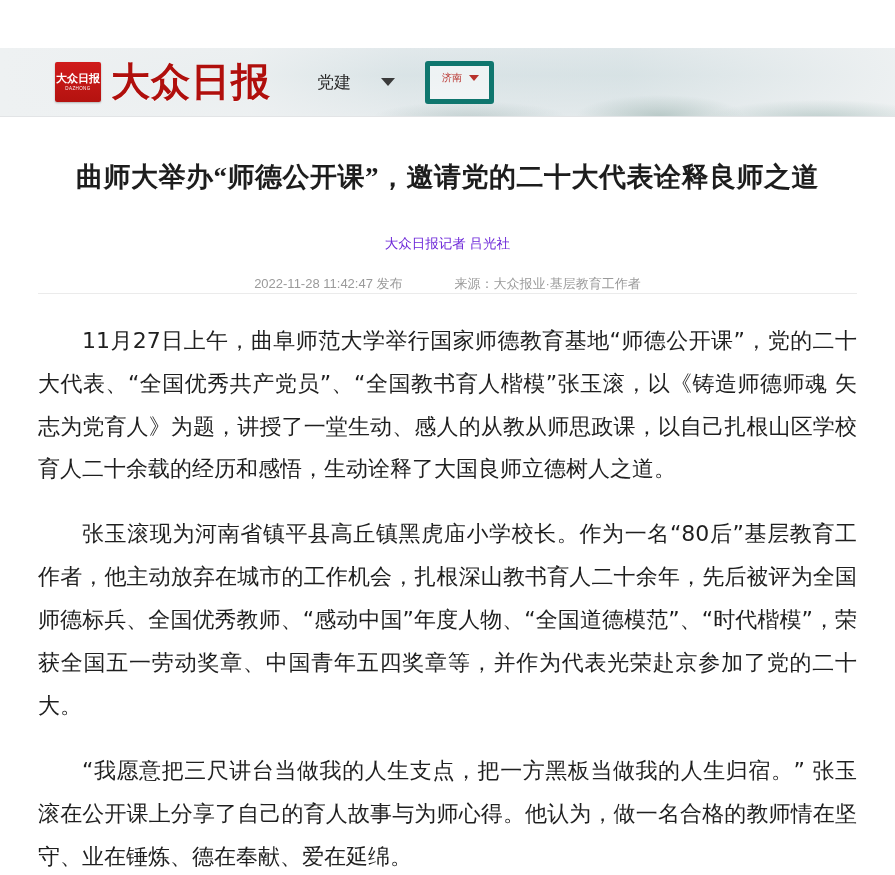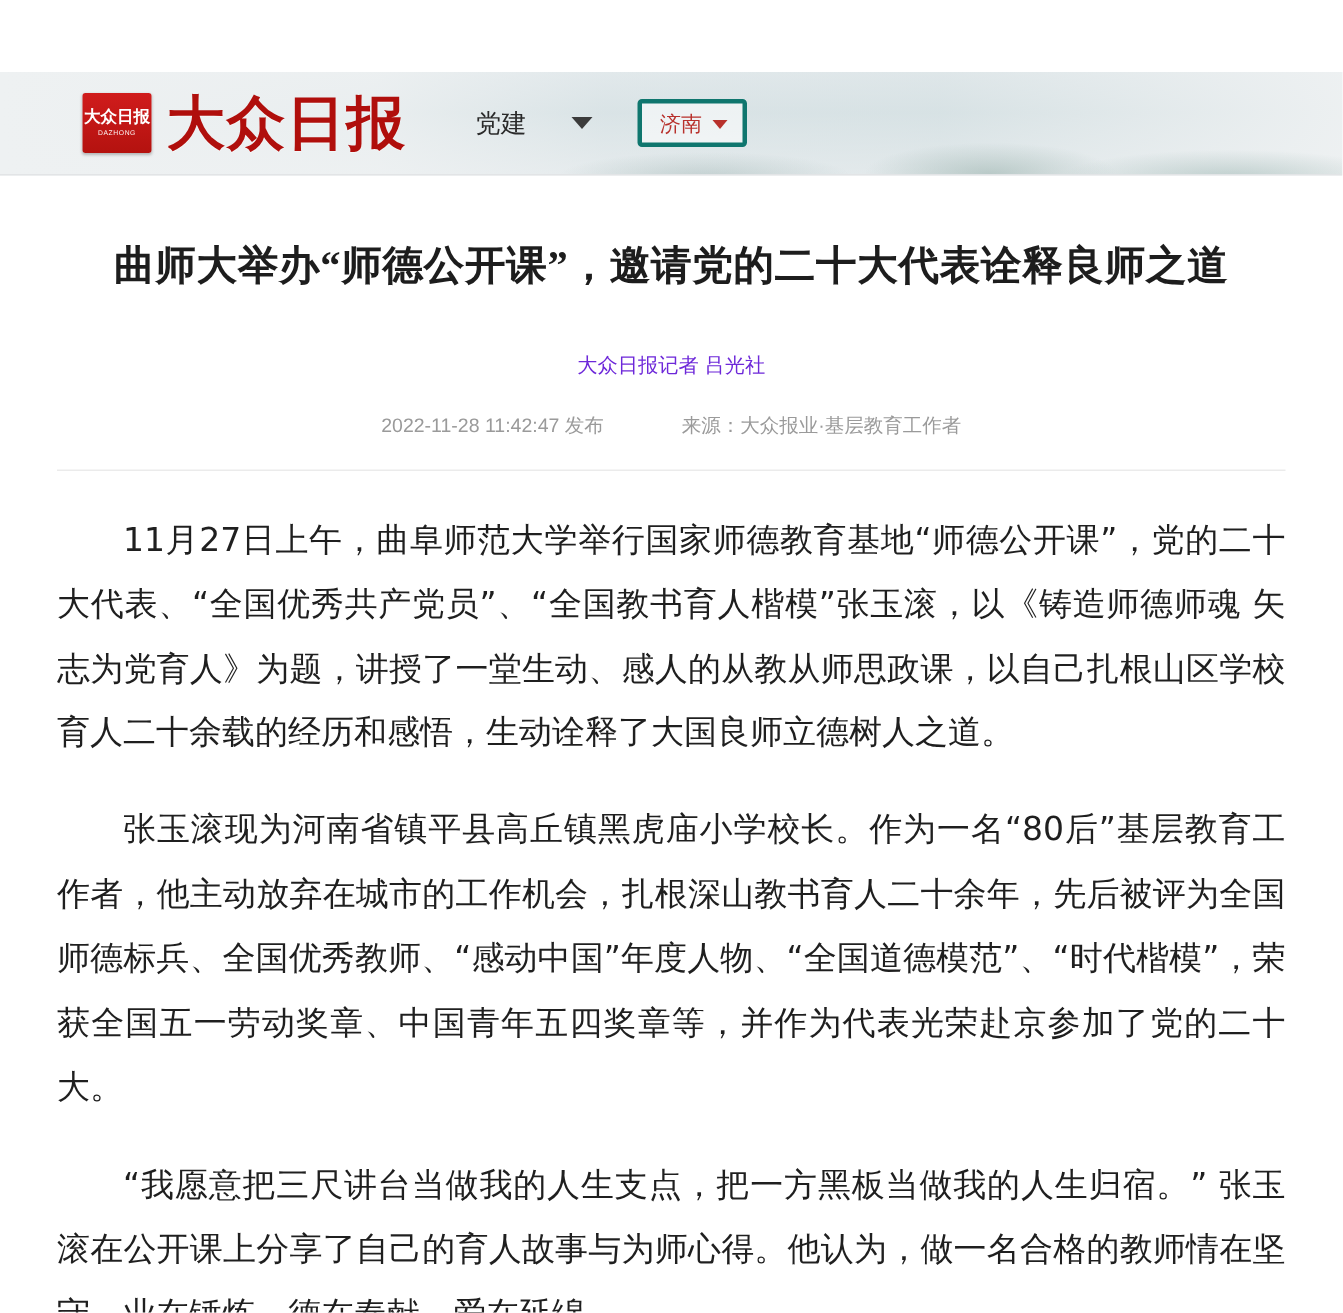--- a/index.html
+++ b/index.html
@@ -114,25 +114,25 @@
     border-left: 7px solid transparent;
     border-right: 7px solid transparent;
     border-top: 8px solid #3b3b3b;
     cursor: pointer;
   }
 
   .city-select {
     position: relative;
     z-index: 2;
     margin-left: 30px;
-    border: 3px solid #0f766e;
+    border: 5px solid #0f766e;
     border-radius: 3px;
     color: #b8312c;
-    font-size: 14px;
-    padding: 5px 10px 3px 12px;
+    font-size: 10px;
+    padding: 5px 10px 14px 12px;
     display: flex;
     align-items: center;
     gap: 7px;
     background: rgba(255,255,255,0.55);
     cursor: pointer;
     white-space: nowrap;
   }
   .city-caret {
     width: 0; height: 0;
     border-left: 5px solid transparent;
@@ -155,21 +155,21 @@
     line-height: 1.4;
   }
   .article-author {
     margin-top: 38px;
     text-align: center;
     font-size: 13.5px;
     color: #6d28d9;
   }
   .article-meta {
     margin-top: 22px;
-    padding-bottom: 20px;
+    padding-bottom: 0;
     display: flex;
     justify-content: center;
     align-items: center;
     gap: 52px;
     font-size: 13px;
     color: #9a9a9a;
     border-bottom: 1px solid #ebebeb;
   }
 
   .article-body {

